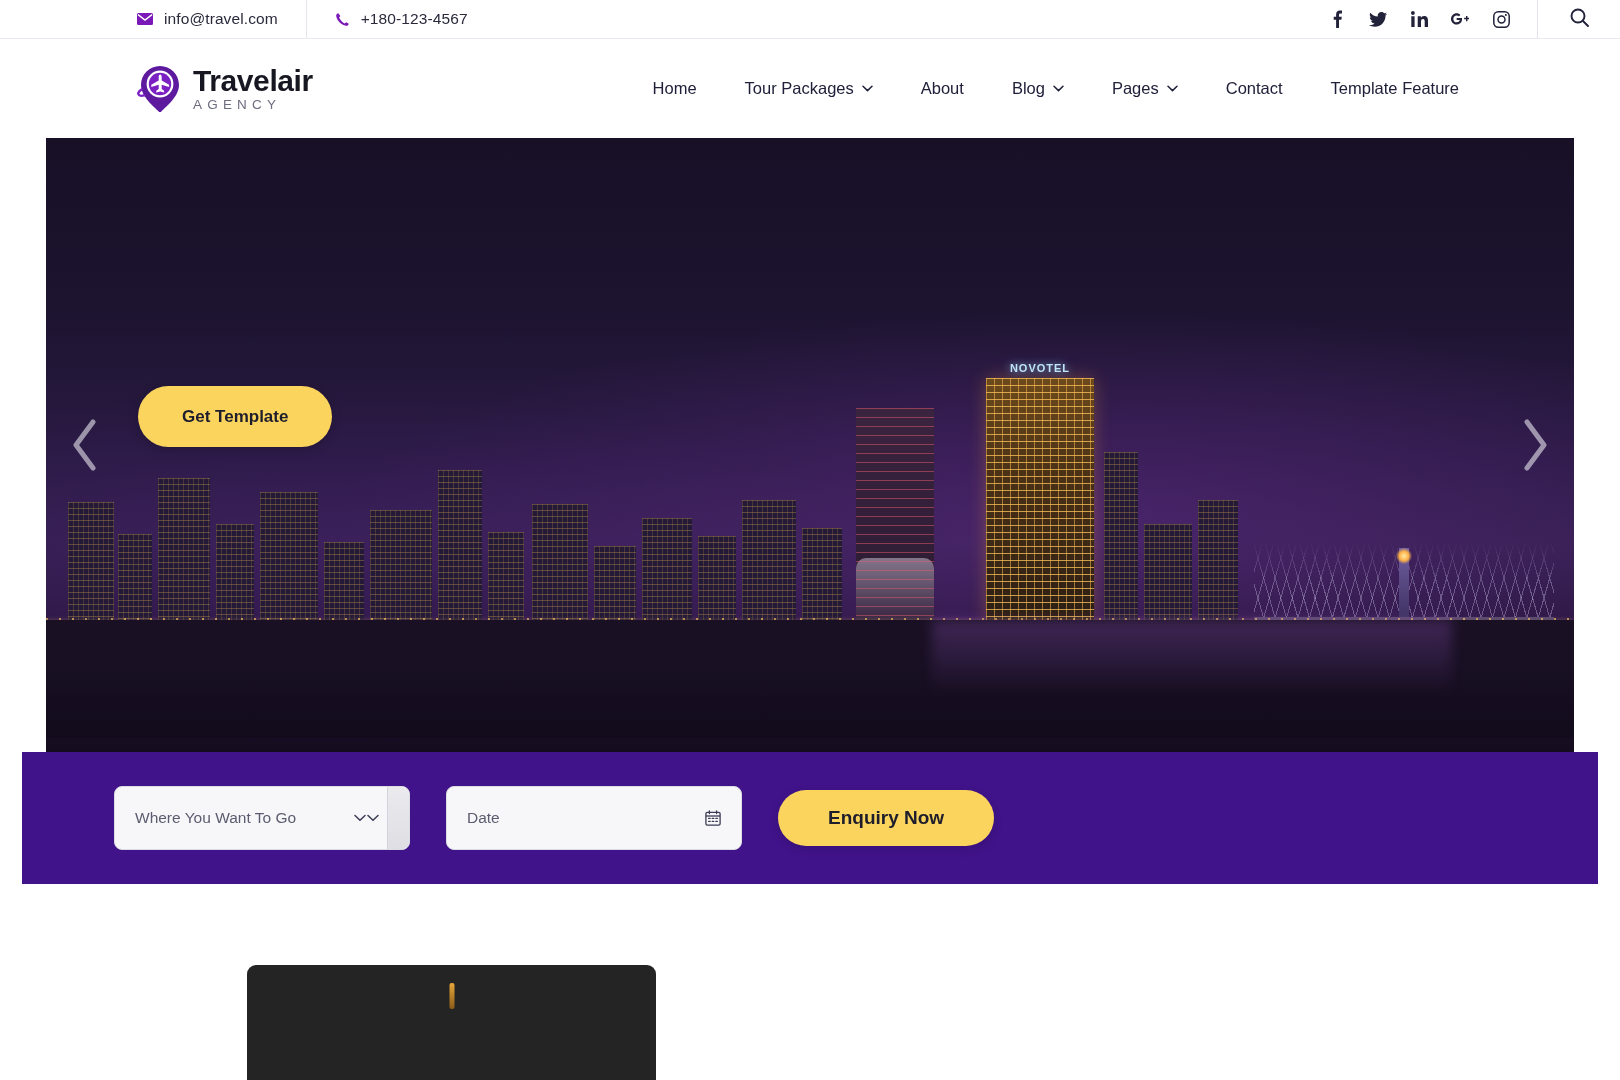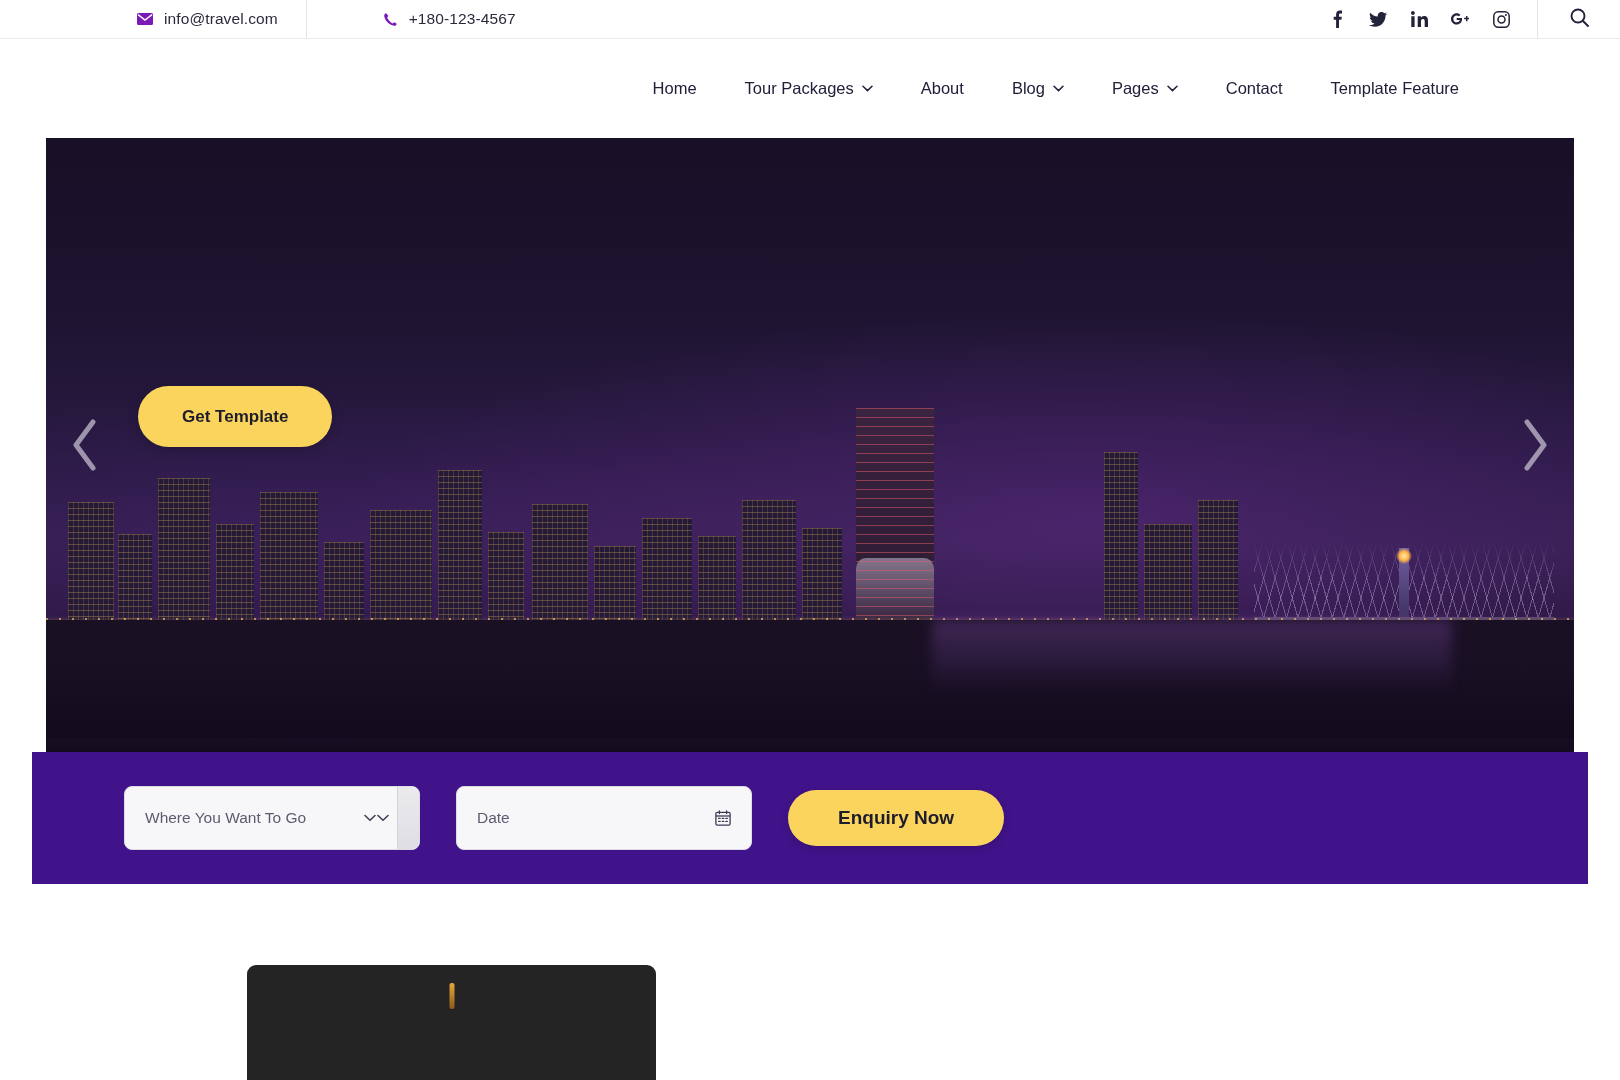--- a/index.html
+++ b/index.html
@@ -11,21 +11,21 @@
     color:#1d2035;
   }
 
   
   .topbar{
     height:39px; width:100%;
     border-bottom:1px solid #e9e9ef;
     display:flex; align-items:stretch;
     background:#fff;
   }
-  .topbar-left{ display:flex; align-items:stretch; margin-left:137px;gap:48px; }
+  .topbar-left{ display:flex; align-items:stretch; margin-left:137px; }
   .tb-item{
     display:flex; align-items:center; gap:11px;
     padding:0 26px 0 0; font-size:15.5px; color:#2a2a3c;
     letter-spacing:.1px;
   }
   .tb-item.with-div{ border-right:1px solid #e4e4ec; padding-right:28px; }
   .tb-item.second{ padding-left:28px; }
   .tb-ico{ color:#7b18b8; display:flex; align-items:center; }
   .tb-ico svg{ display:block; }
   .topbar-right{ margin-left:auto; display:flex; align-items:stretch; }
@@ -177,21 +177,21 @@
   .arrow{
     position:absolute; top:50%; transform:translateY(-50%); z-index:5;
     cursor:pointer; opacity:.62;
   }
   .arrow.prev{ left:24px; }
   .arrow.next{ right:24px; }
   .arrow svg{ display:block; stroke:#e3e0ea; }
 
   
   .searchbar{
-    margin:0 32px; background:#40138a; height:132px;
+    margin:0 22px; background:#40138a; height:132px;
     display:flex; align-items:center; padding:0 92px;
   }
   .field{
     position:relative; height:64px; background:#f7f7f9;
     border:1px solid #dcdce4; border-radius:8px;
     display:flex; align-items:center; padding:0 20px;
     font-size:15.5px; color:#5c5c70; cursor:pointer;
   }
   .field.select{ padding-right:52px; }
   .f1{ width:296px; margin-right:36px; }
@@ -295,20 +295,35 @@
           <circle cx="8" cy="8" r="6.5" stroke-width="1.9"></circle>
           <path d="M13 13 L18 18" stroke-width="1.9" stroke-linecap="round"></path>
         </svg>
       </span>
     </div>
   </div>
 </div>
 
 <div class="header">
 
+  <div class="logo">
+    <span class="logo-mark">
+      <svg width="46" height="48" viewBox="0 0 46 48">
+        <path d="M23 1C12.5 1 4 9.5 4 20c0 12 14 22.5 17.6 26.4.8.8 2 .8 2.8 0C28 42.5 42 32 42 20 42 9.5 33.5 1 23 1z" fill="#5d1a9e"></path>
+        <circle cx="23" cy="19" r="13.4" fill="#ffffff"></circle>
+        <circle cx="23" cy="19" r="11.2" fill="#7b21c4"></circle>
+        <path d="M23.2 9.6c-.9 0-1.5 1.1-1.5 2.6v3.3l-7.4 4.3v2.1l7.4-2.2v4.4l-2.4 1.7v1.6l3.9-1 3.9 1v-1.6l-2.4-1.7v-4.4l7.4 2.2v-2.1l-7.4-4.3v-3.3c0-1.5-.6-2.6-1.5-2.6z" fill="#ffffff"></path>
+        <path d="M4.5 24.5c-2.2 1.5-3.6 3.3-3.1 4.7.5 1.5 3 1.9 5.9 1.2" fill="none" stroke="#7b21c4" stroke-width="2.4" stroke-linecap="round"></path>
+      </svg>
+    </span>
+    <span class="logo-text">
+      <span class="logo-name">Travelair</span>
+      <span class="logo-sub">AGENCY</span>
+    </span>
+  </div>
 
   <nav class="nav">
     <div class="nav-item">
       <span>Home</span>
     </div>
     <div class="nav-item">
       <span>Tour Packages</span>
       <span class="chev">
         <svg width="11" height="7" viewBox="0 0 11 7" fill="none">
             <path d="M1 1.2 L5.5 5.6 L10 1.2" stroke-width="1.5" stroke-linecap="round"></path>
@@ -360,20 +375,23 @@
     <div class="bld" style="left:548px; width:42px;  height:74px;"></div>
     <div class="bld" style="left:596px; width:50px;  height:102px;"></div>
     <div class="bld" style="left:652px; width:38px;  height:84px;"></div>
     <div class="bld" style="left:696px; width:54px;  height:120px;"></div>
     <div class="bld" style="left:756px; width:40px;  height:92px;"></div>
 
     <div class="redtower" style="left:810px; width:78px; height:212px;">
       <div class="redtower-top"></div>
     </div>
 
+    <div class="tower-glow" style="left:940px; width:108px; height:242px;">
+      <div class="novotel">NOVOTEL</div>
+    </div>
 
     <div class="bld" style="left:1058px; width:34px; height:168px;"></div>
     <div class="bld" style="left:1098px; width:48px; height:96px;"></div>
     <div class="bld" style="left:1152px; width:40px; height:120px;"></div>
 
     <div class="bridge">
       <div class="cables"></div>
       <div class="pylon"></div>
       <div class="lamp"></div>
       <div class="deck"></div>

